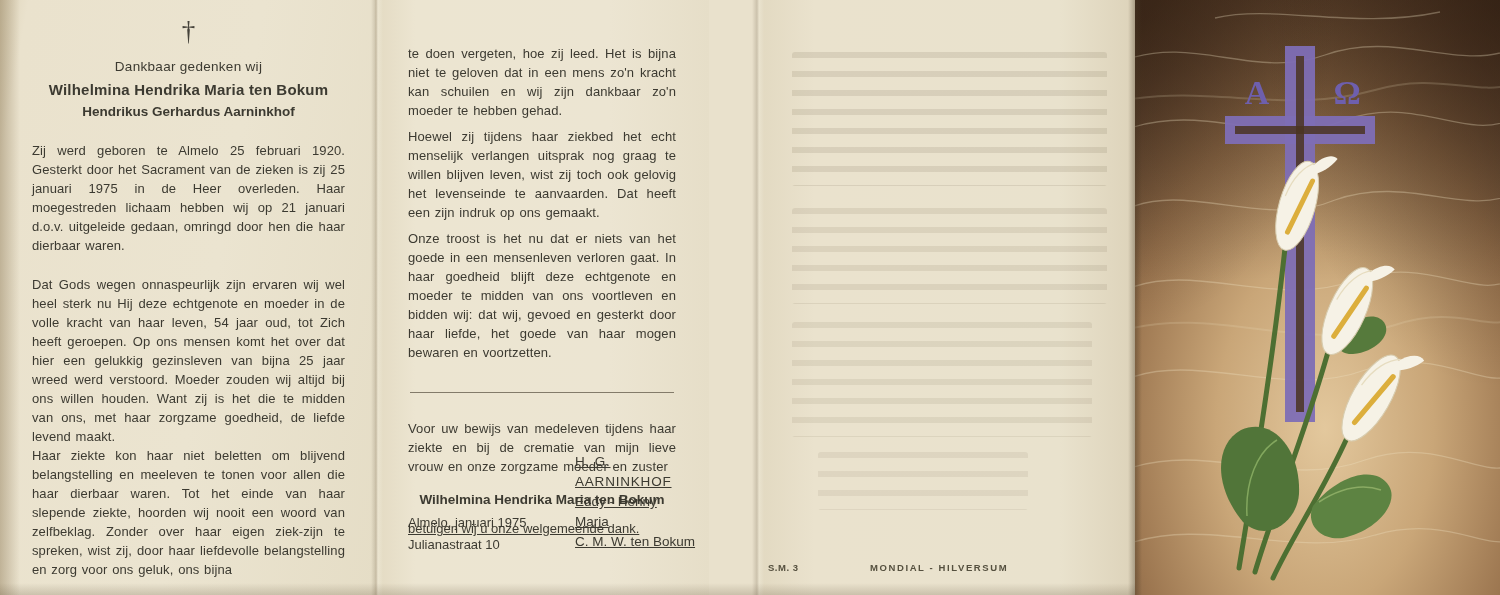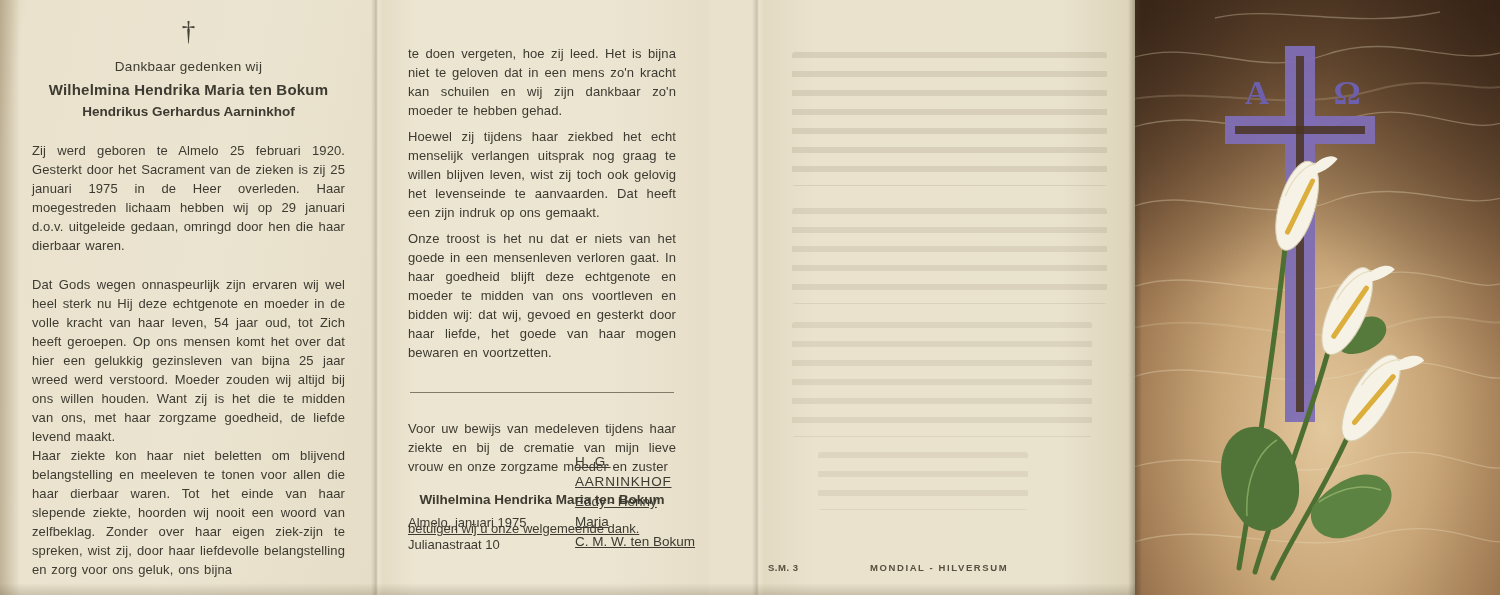--- a/index.html
+++ b/index.html
@@ -71,21 +71,21 @@
 <body>
 
 <div class="scan">
 
   <div class="panel" id="panel-left">
     <div class="inner">
       <div class="centered cross-glyph">†</div>
       <div class="centered intro-line">Dankbaar gedenken wij</div>
       <div class="centered deceased-name">Wilhelmina Hendrika Maria ten Bokum</div>
       <div class="centered spouse-name">Hendrikus Gerhardus Aarninkhof</div>
-      <p class="body-text mt-lg">Zij werd geboren te Almelo 25 februari 1920. Gesterkt door het Sacrament van de zieken is zij 25 januari 1975 in de Heer overleden. Haar moegestreden lichaam hebben wij op 29 januari d.o.v. uitgeleide gedaan, omringd door hen die haar dierbaar waren.</p>
+      <p class="body-text mt-lg">Zij werd geboren te Almelo 25 februari 1920. Gesterkt door het Sacrament van de zieken is zij 25 januari 1975 in de Heer overleden. Haar moegestreden lichaam hebben wij op 21 januari d.o.v. uitgeleide gedaan, omringd door hen die haar dierbaar waren.</p>
       <p class="body-text mt-md">Dat Gods wegen onnaspeurlijk zijn ervaren wij wel heel sterk nu Hij deze echtgenote en moeder in de volle kracht van haar leven, 54 jaar oud, tot Zich heeft geroepen. Op ons mensen komt het over dat hier een gelukkig gezinsleven van bijna 25 jaar wreed werd verstoord. Moeder zouden wij altijd bij ons willen houden. Want zij is het die te midden van ons, met haar zorgzame goedheid, de liefde levend maakt.</p>
       <p class="body-text mt-0">Haar ziekte kon haar niet beletten om blijvend belangstelling en meeleven te tonen voor allen die haar dierbaar waren. Tot het einde van haar slepende ziekte, hoorden wij nooit een woord van zelfbeklag. Zonder over haar eigen ziek-zijn te spreken, wist zij, door haar liefdevolle belangstelling en zorg voor ons geluk, ons bijna</p>
     </div>
   </div>
 
   <div class="panel" id="panel-right">
     <div class="inner">
       <p class="body-text">te doen vergeten, hoe zij leed. Het is bijna niet te geloven dat in een mens zo'n kracht kan schuilen en wij zijn dankbaar zo'n moeder te hebben gehad.</p>
       <p class="body-text">Hoewel zij tijdens haar ziekbed het echt menselijk verlangen uitsprak nog graag te willen blijven leven, wist zij toch ook gelovig het levenseinde te aanvaarden. Dat heeft een zijn indruk op ons gemaakt.</p>
       <p class="body-text">Onze troost is het nu dat er niets van het goede in een mensenleven verloren gaat. In haar goedheid blijft deze echtgenote en moeder te midden van ons voortleven en bidden wij: dat wij, gevoed en gesterkt door haar liefde, het goede van haar mogen bewaren en voortzetten.</p>

